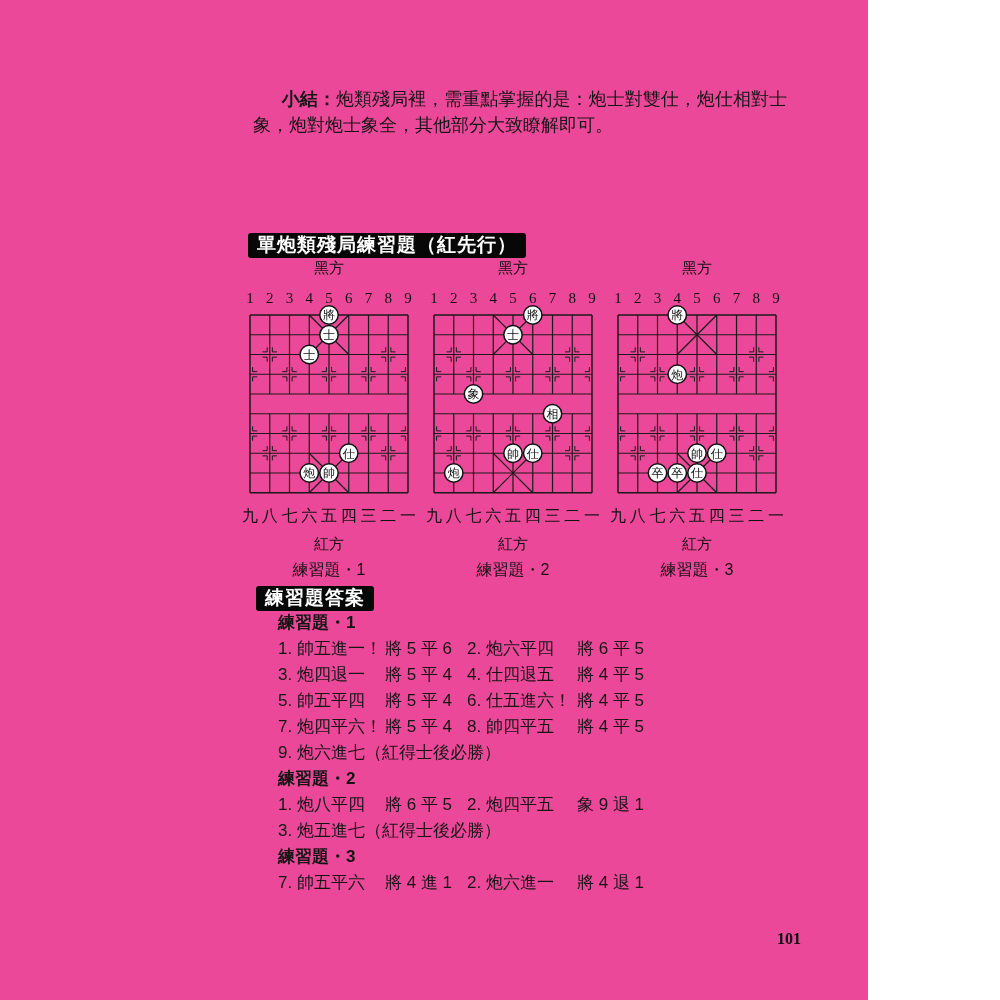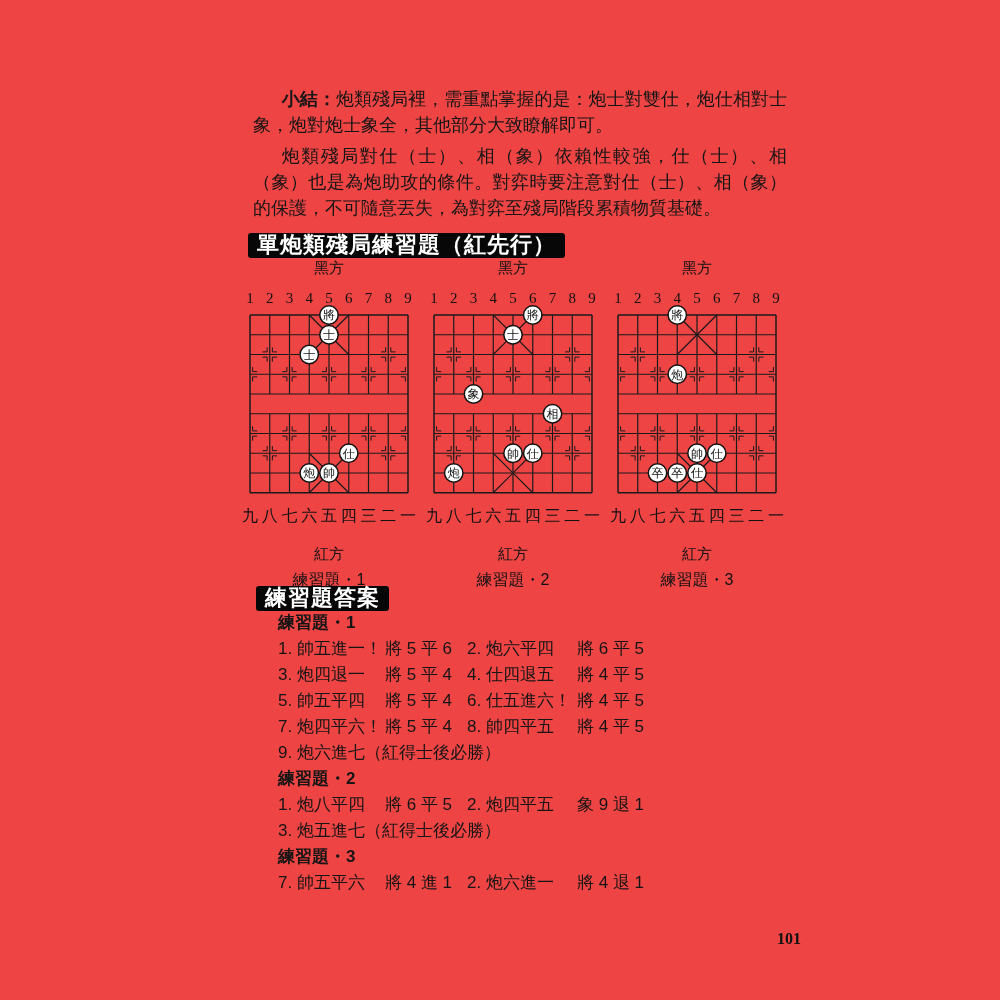--- a/index.html
+++ b/index.html
@@ -1,39 +1,39 @@
 <!DOCTYPE html>
 <html><head>
 <meta charset="utf-8">
 <style>
   html,body{margin:0;padding:0;background:#fff;}
-  .page{position:relative;width:1000px;height:1000px;background:#ef4444;overflow:hidden;
+  .page{position:relative;width:868px;height:1000px;background:#ec4899;overflow:hidden;
         color:#1a1a1a;}
   
   .intro{position:absolute;left:253px;top:86px;width:534px;
          font-family:"Liberation Serif","DejaVu Serif",serif;
          font-size:18px;line-height:26px;text-align:justify;color:#151515;}
   .intro p{margin:0;text-indent:1.6em;}
   .intro p + p{margin-top:5px;}
   .intro .lead{font-weight:bold;}
   
   .badge{position:absolute;display:inline-block;background:#070707;color:#fff;
          font-family:"Liberation Sans","DejaVu Sans",sans-serif;
-         font-size:22px;font-weight:bold;line-height:20px;padding:2px 9px 3px 9px;
+         font-size:19px;font-weight:bold;line-height:20px;padding:2px 9px 3px 9px;
          border-radius:3px;letter-spacing:1px;white-space:nowrap;}
   .badge.sec{left:248px;top:233px;}
   .badge.ans{left:248px;top:586px;margin-left:8px;}
   
   .board-group{position:absolute;top:258px;width:180px;}
   .side-label{width:180px;text-align:center;
          font-family:Liberation Sans, sans-serif;
          font-size:15px;color:#111;height:20px;line-height:20px;}
   .side-label.top{margin-bottom:4px;}
   .board-svg{display:block;margin:0;}
-  .red-label{margin-top:14px;}
+  .red-label{margin-top:4px;}
   .caption{width:180px;text-align:center;margin-top:6px;
          font-family:"Liberation Sans","DejaVu Sans",sans-serif;
          font-size:16px;color:#111;}
   
   .answers{position:absolute;left:278px;top:610px;width:460px;
          font-family:"Liberation Sans","DejaVu Sans",sans-serif;
          font-size:17px;color:#151515;}
   .ans-heading{height:26px;line-height:26px;font-weight:bold;}
   .ans-row{height:26px;line-height:26px;display:grid;
            grid-template-columns:107px 82px 110px 110px;}
@@ -42,21 +42,20 @@
          font-family:"Liberation Serif","DejaVu Serif",serif;
          font-size:16px;font-weight:bold;color:#111;}
 </style>
 </head>
 <body>
 
 <div class="page">
 
   <div class="intro">
     <p><span class="lead">小結：</span><span>炮類殘局裡，需重點掌握的是：炮士對雙仕，炮仕相對士象，炮對炮士象全，其他部分大致瞭解即可。</span></p>
-    <p><span>炮類殘局對仕（士）、相（象）依賴性較強，仕（士）、相（象）也是為炮助攻的條件。對弈時要注意對仕（士）、相（象）的保護，不可隨意丟失，為對弈至殘局階段累積物質基礎。</span></p>
   </div>
 
   <div class="badge sec">單炮類殘局練習題（紅先行）</div>
 
   <div id="boards-row">
       <div class="board-group" style="left: 239px;">
         <div class="side-label top">黑方</div>
         <svg class="board-svg" width="180" height="248" viewBox="0 0 180 248">
           <text x="11" y="21" text-anchor="middle" font-family="Liberation Serif, DejaVu Serif, serif" font-size="15" fill="#111">1</text>
           <text x="30.75" y="21" text-anchor="middle" font-family="Liberation Serif, DejaVu Serif, serif" font-size="15" fill="#111">2</text>

